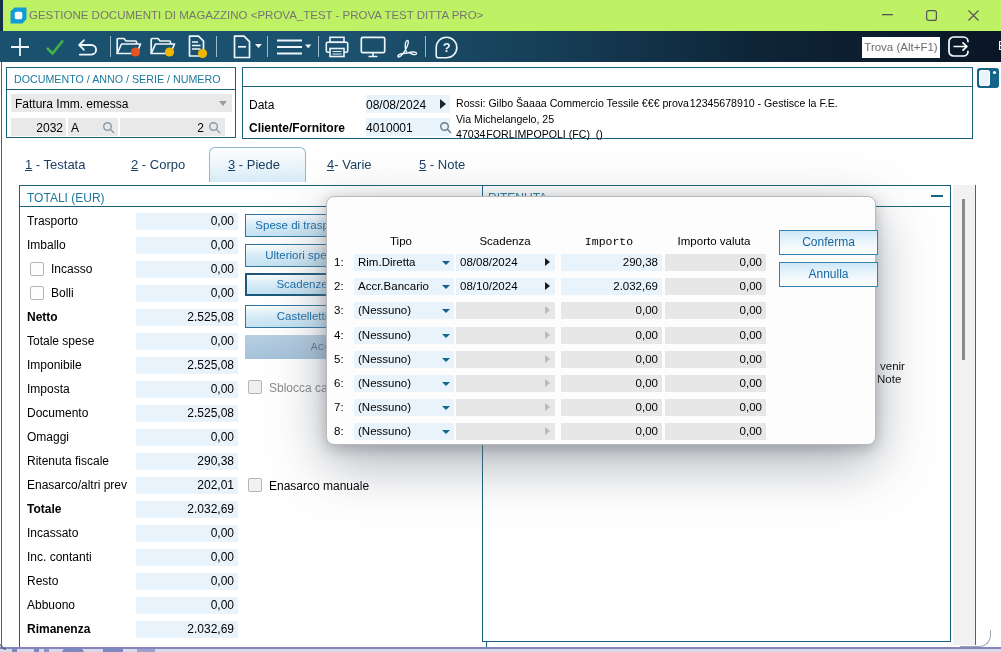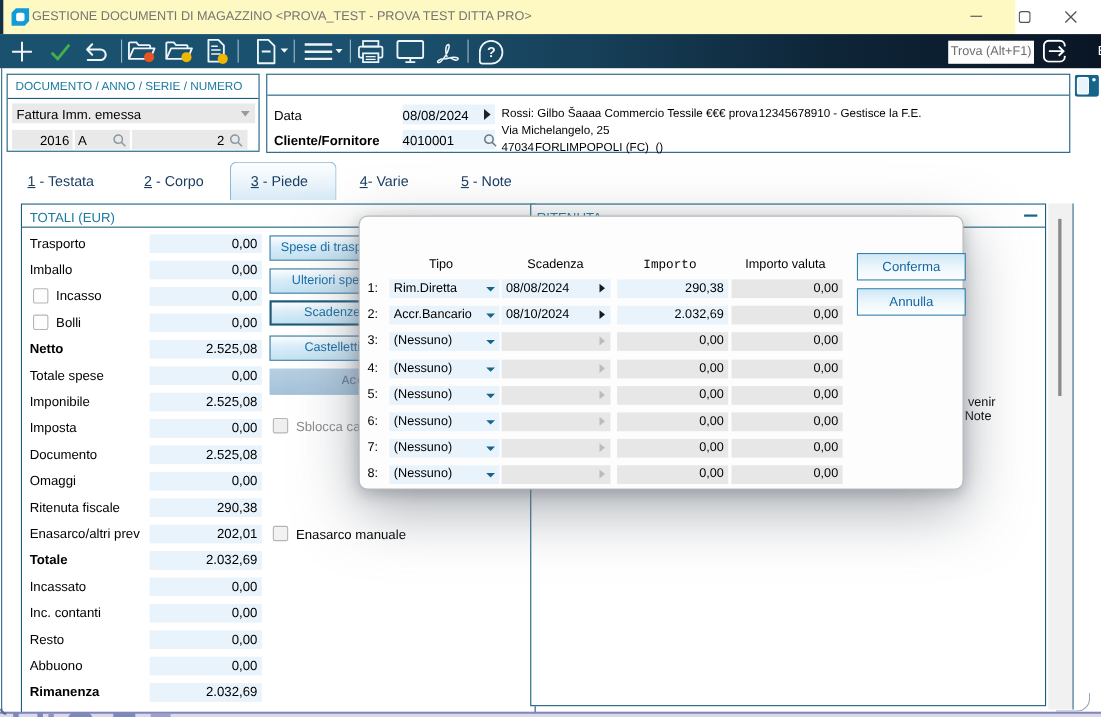--- a/index.html
+++ b/index.html
@@ -1,19 +1,19 @@
 <!DOCTYPE html>
 <html><head>
 <meta charset="utf-8">
 <style>
 * { margin:0; padding:0; box-sizing:border-box; }
 html,body { width:1001px; height:652px; overflow:hidden; }
 body { font-family:"Liberation Sans", sans-serif; background:#fff; position:relative; }
 .abs { position:absolute; white-space:nowrap; }
-#titlebar { left:0; top:0; width:923px; height:31px; background:#fef9c3; }
+#titlebar { left:0; top:0; width:1001px; height:31px; background:#bef264; }
 #titlebar .ttext { left:29px; top:8.5px; font-size:11.5px; color:#757575; letter-spacing:0; }
 #toolbar { left:0; top:31px; width:1001px; height:31px; background:linear-gradient(90deg,#19516f 0%,#1b516e 35%,#163e57 55%,#0e2538 75%,#0a1625 100%); }
 .tsep { top:5px; width:1px; height:21px; background:rgba(215,232,243,0.7); position:absolute; }
 #trova { left:862px; top:6px; width:78px; height:21px; background:#fdfdfd; color:#6e6e6e; font-size:11.5px; text-align:center; line-height:20px; position:absolute; white-space:nowrap; }
 .tealbox { border:1px solid #19607f; background:#fff; }
 #docbox { left:6px; top:67px; width:230px; height:71px; }
 .grayfield { background:#e9e9e9; }
 .lbl { font-size:12px; color:#000; }
 .bluefield { background:#e9f3fb; }
 .tab { font-size:13px; color:#1b3f63; }
@@ -121,21 +121,21 @@
   <div class="abs" style="left:972px;top:8px;color:#fff;font-size:12px;margin-left:26px;">Esci</div>
 </div>
 
 <div class="abs tealbox" id="docbox">
   <div class="abs" style="left:7px;top:5px;font-size:10.7px;color:#1a7a9e;">DOCUMENTO / ANNO / SERIE / NUMERO</div>
   <div class="abs" style="left:0;top:21px;width:228px;height:1px;background:#19607f;"></div>
   <div class="abs grayfield" style="left:4px;top:26px;width:221px;height:18px;"></div>
   <div class="abs lbl" style="left:8px;top:29px;">Fattura Imm. emessa</div>
   <div class="abs" style="left:212px;top:33px;width:0;height:0;border-left:4px solid transparent;border-right:4px solid transparent;border-top:5px solid #9a9a9a;"></div>
   <div class="abs grayfield" style="left:4px;top:50px;width:55px;height:18px;"></div>
-  <div class="abs lbl" style="left:0px;top:53px;width:56px;text-align:right;">2016</div>
+  <div class="abs lbl" style="left:0px;top:53px;width:56px;text-align:right;">2032</div>
   <div class="abs grayfield" style="left:61px;top:50px;width:50px;height:18px;"></div>
   <div class="abs lbl" style="left:64px;top:53px;">A</div>
   <svg class="abs" style="left:95px;top:53px;" width="13" height="13" viewBox="0 0 13 13">
       <circle cx="5.5" cy="5.5" r="3.8" fill="none" stroke="#8a9aa5" stroke-width="1.4"></circle>
       <path d="M8.3 8.3 L12 12" stroke="#8a9aa5" stroke-width="1.4"></path>
     </svg>
   <div class="abs grayfield" style="left:113px;top:50px;width:105px;height:18px;"></div>
   <div class="abs lbl" style="left:113px;top:53px;width:84px;text-align:right;">2</div>
   <svg class="abs" style="left:201px;top:53px;" width="13" height="13" viewBox="0 0 13 13">
       <circle cx="5.5" cy="5.5" r="3.8" fill="none" stroke="#8a9aa5" stroke-width="1.4"></circle>

